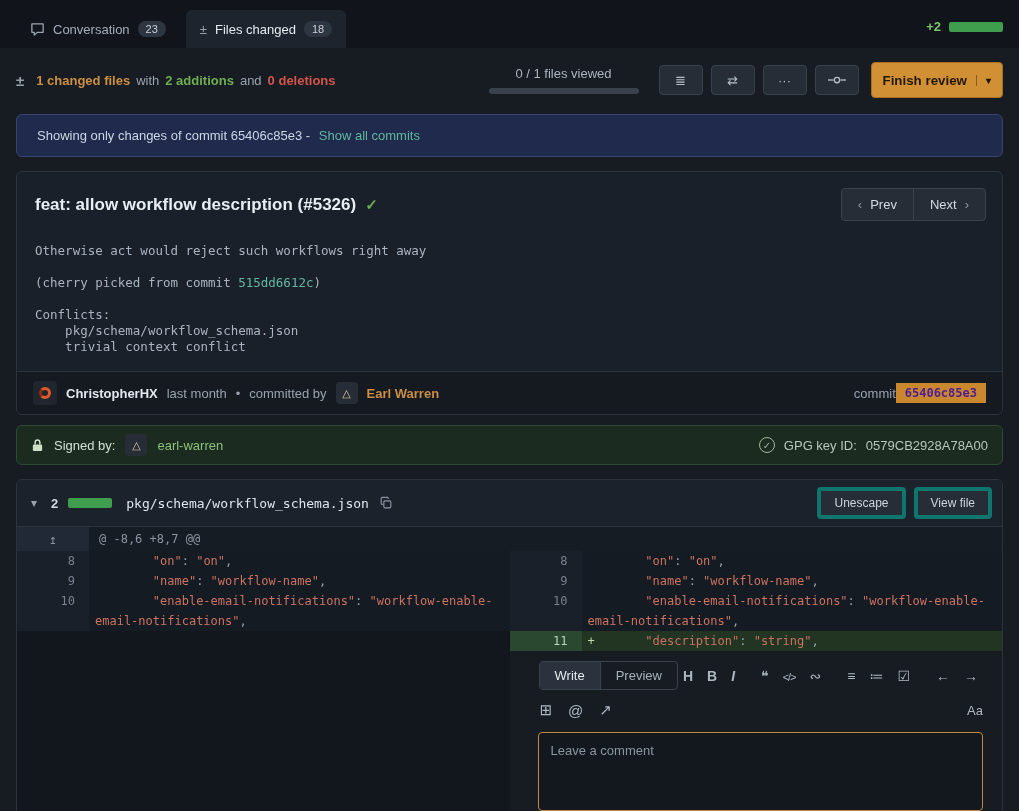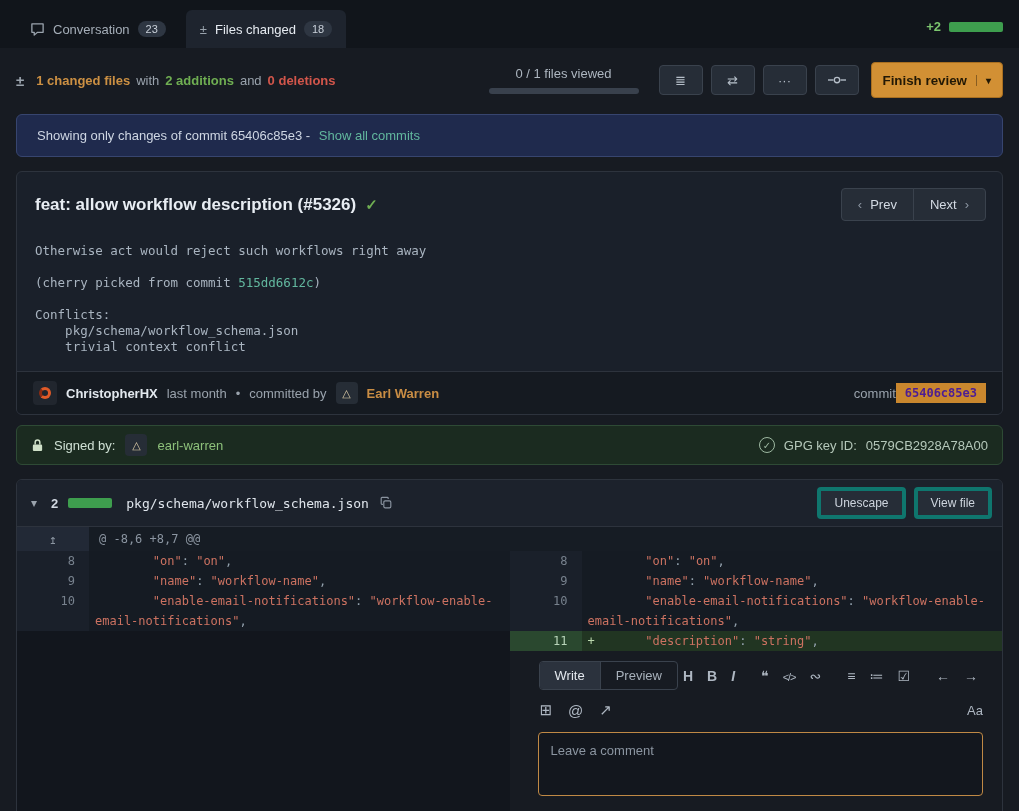--- a/index.html
+++ b/index.html
@@ -136,21 +136,21 @@
   .mdtoolbar { display:flex; align-items:center; gap:4px; }
   .mdbtn { background:none; border:none; color:#aeb7c2; font-size:14px; padding:2px 5px; }
   .mdbtn.gap { margin-left:12px; }
   [data-name="heading-icon"] { font-weight:700; }
   [data-name="bold-icon"] { font-weight:800; }
   [data-name="italic-icon"] { font-style:italic; font-weight:600; }
   [data-name="code-icon"] { font-size:11px; letter-spacing:-1px; }
   .cf-row2 { display:flex; align-items:center; gap:12px; margin-top:9px; color:#aeb7c2; }
   .cf-row2 .mdbtn { padding:2px 2px; font-size:15px; }
   .aa { margin-left:auto; font-size:13px; color:#aeb7c2; background:none; border:none; }
-  .comment-textarea { width:100%; height:64px; margin-top:11px; background:#13171e;
+  .comment-textarea { width:100%; height:79px; margin-top:11px; background:#13171e;
              border:1.5px solid #c08945; border-radius:4px; color:#cfd6df; font-size:13px;
              padding:10px 12px; resize:none; font-family:"Liberation Sans", sans-serif; outline:none; display:block; }
   .comment-textarea::placeholder { color:#8b95a1; }
 </style>
 </head>
 <body>
 
 <div data-name="pr-files-page">
 
   <header class="tabbar" data-name="pr-tabbar">

